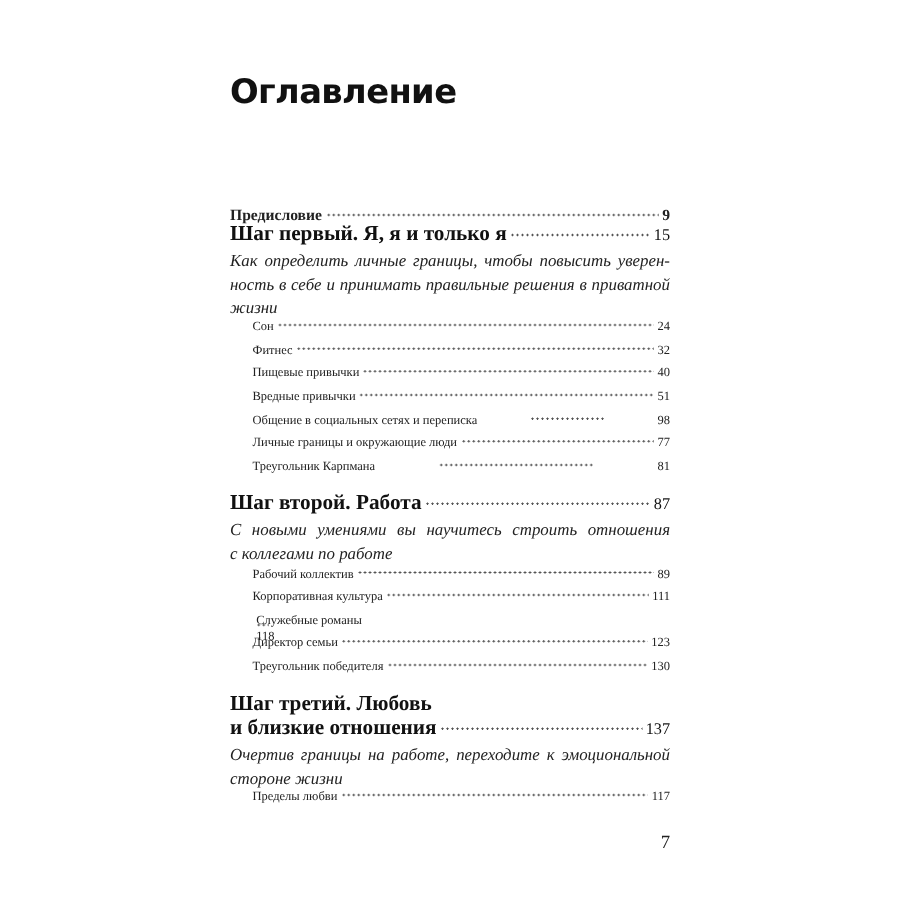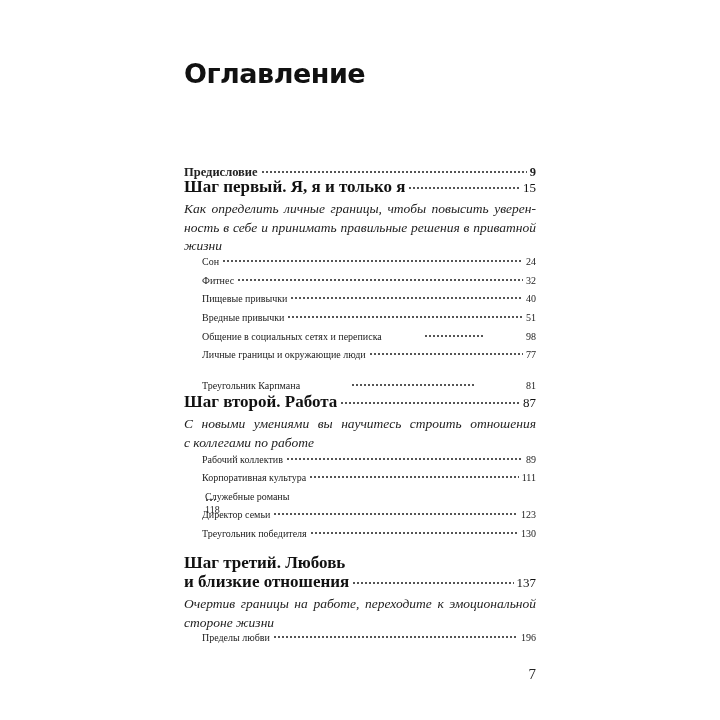--- a/index.html
+++ b/index.html
@@ -91,21 +91,21 @@
     <div class="row sub" style="top:331px;gap:39px;">
       <span class="label">Общение в социальных сетях и переписка</span>
       <span class="dots"></span>
       <span class="page-num">98</span>
     </div>
     <div class="row sub" style="top:349px;">
       <span class="label">Личные границы и окружающие люди</span>
       <span class="dots"></span>
       <span class="page-num">77</span>
     </div>
-    <div class="row sub" style="top:380px;gap:48px;">
+    <div class="row sub" style="top:368px;gap:48px;">
       <span class="label">Треугольник Карпмана</span>
       <span class="dots"></span>
       <span class="page-num">81</span>
     </div>
 
     <div class="row step" style="top:392px;">
       <span class="label">Шаг второй. Работа</span>
       <span class="dots"></span>
       <span class="page-num">87</span>
     </div>
@@ -145,18 +145,18 @@
       <span class="dots"></span>
       <span class="page-num">137</span>
     </div>
     <div class="desc" style="top:595px;">
       <span class="ln just">Очертив границы на работе, переходите к эмоциональной</span>
       <span class="ln">стороне жизни</span>
     </div>
     <div class="row sub" style="top:632px;">
       <span class="label">Пределы любви</span>
       <span class="dots"></span>
-      <span class="page-num">196</span>
+      <span class="page-num">117</span>
     </div>
   </div>
 
   <div class="page-footer">7</div>
 </div>
 
 </body></html>

